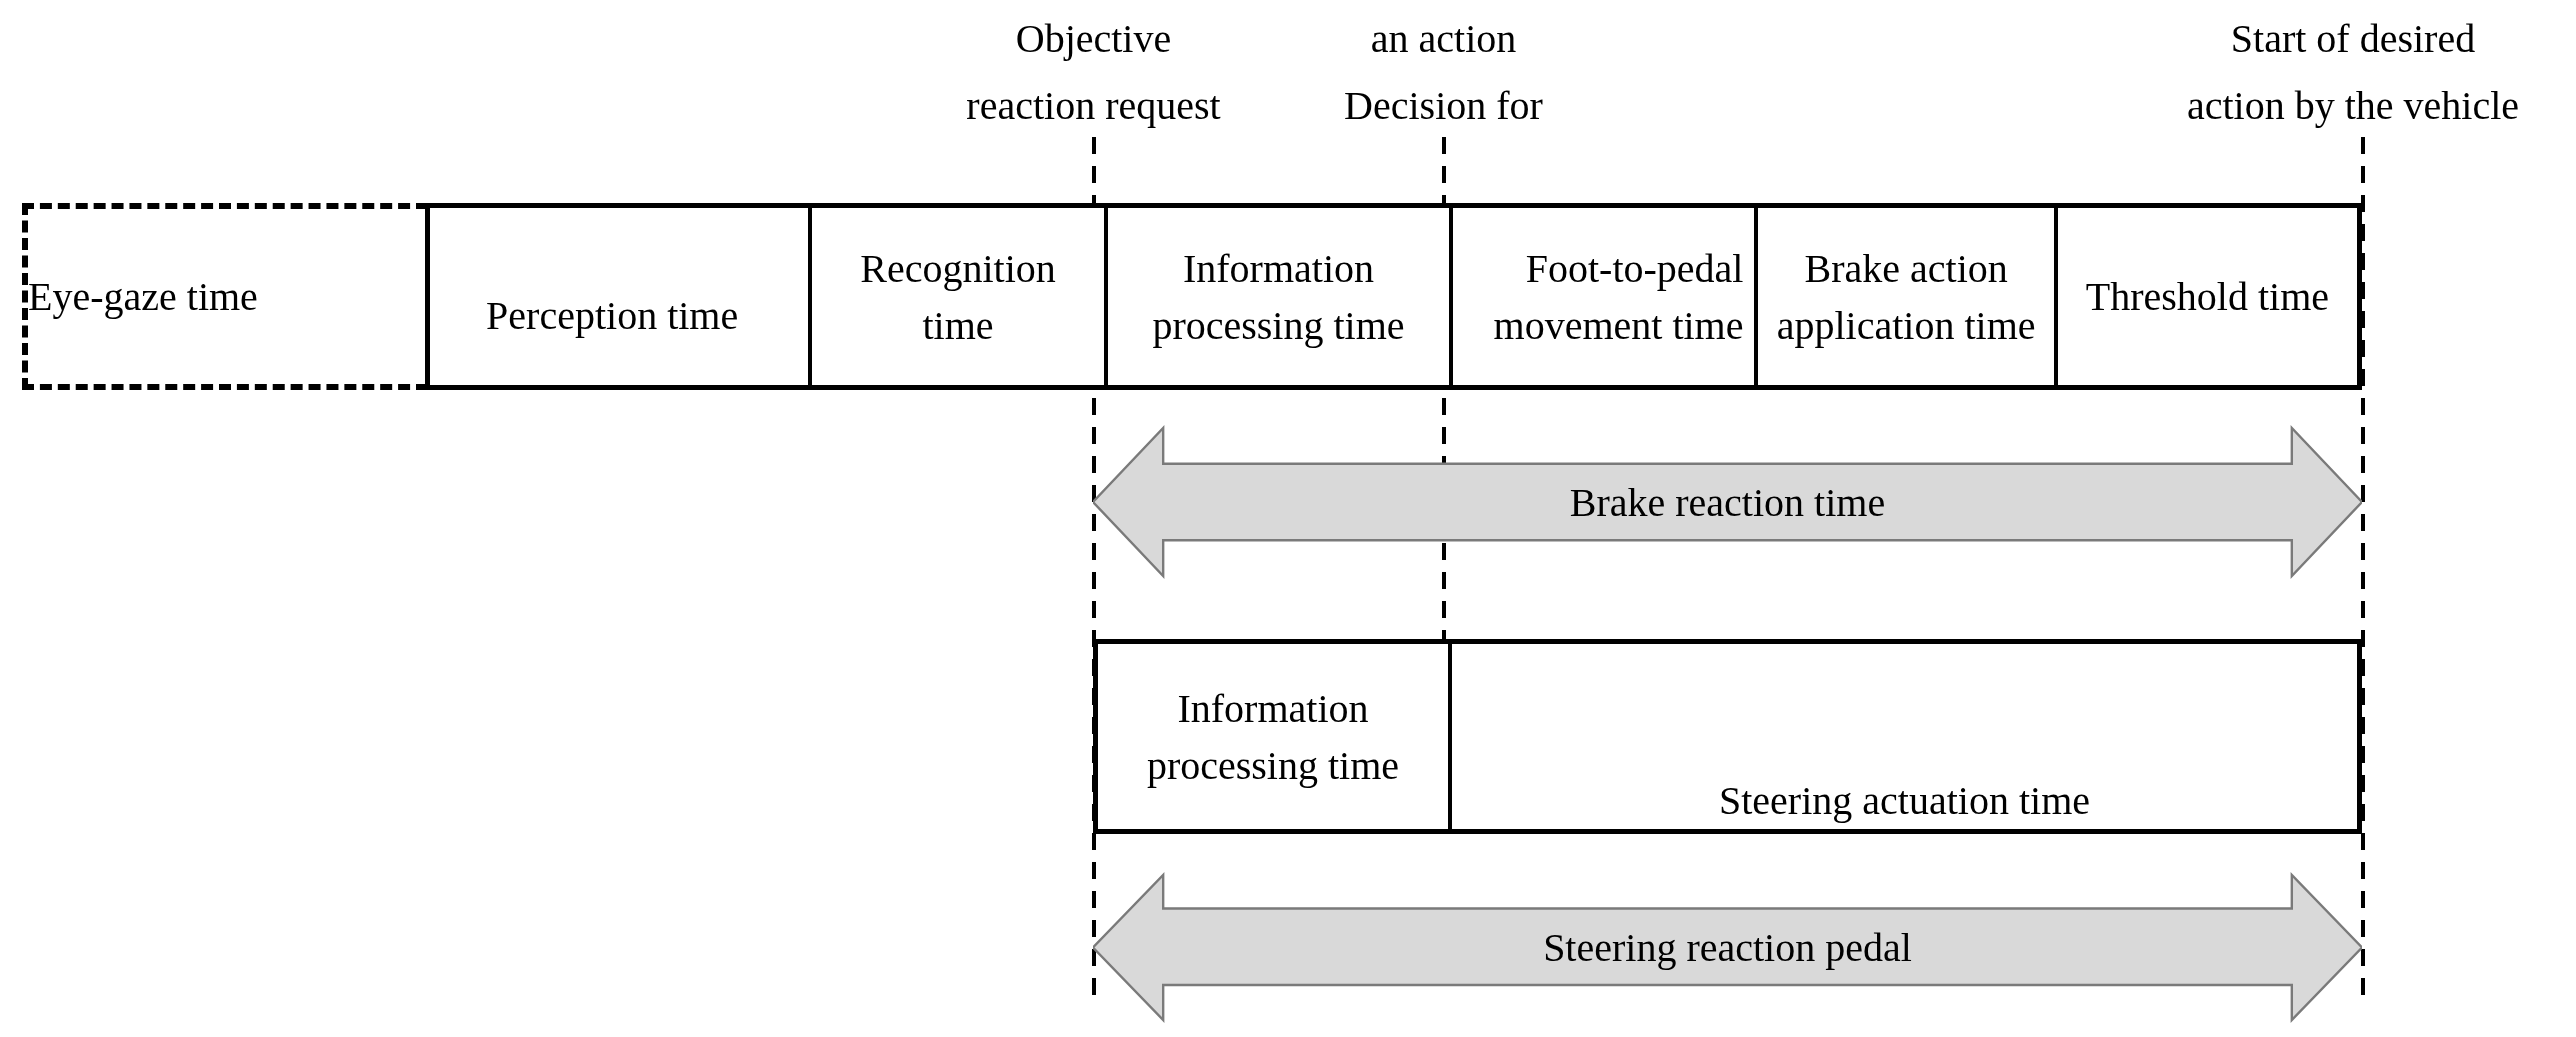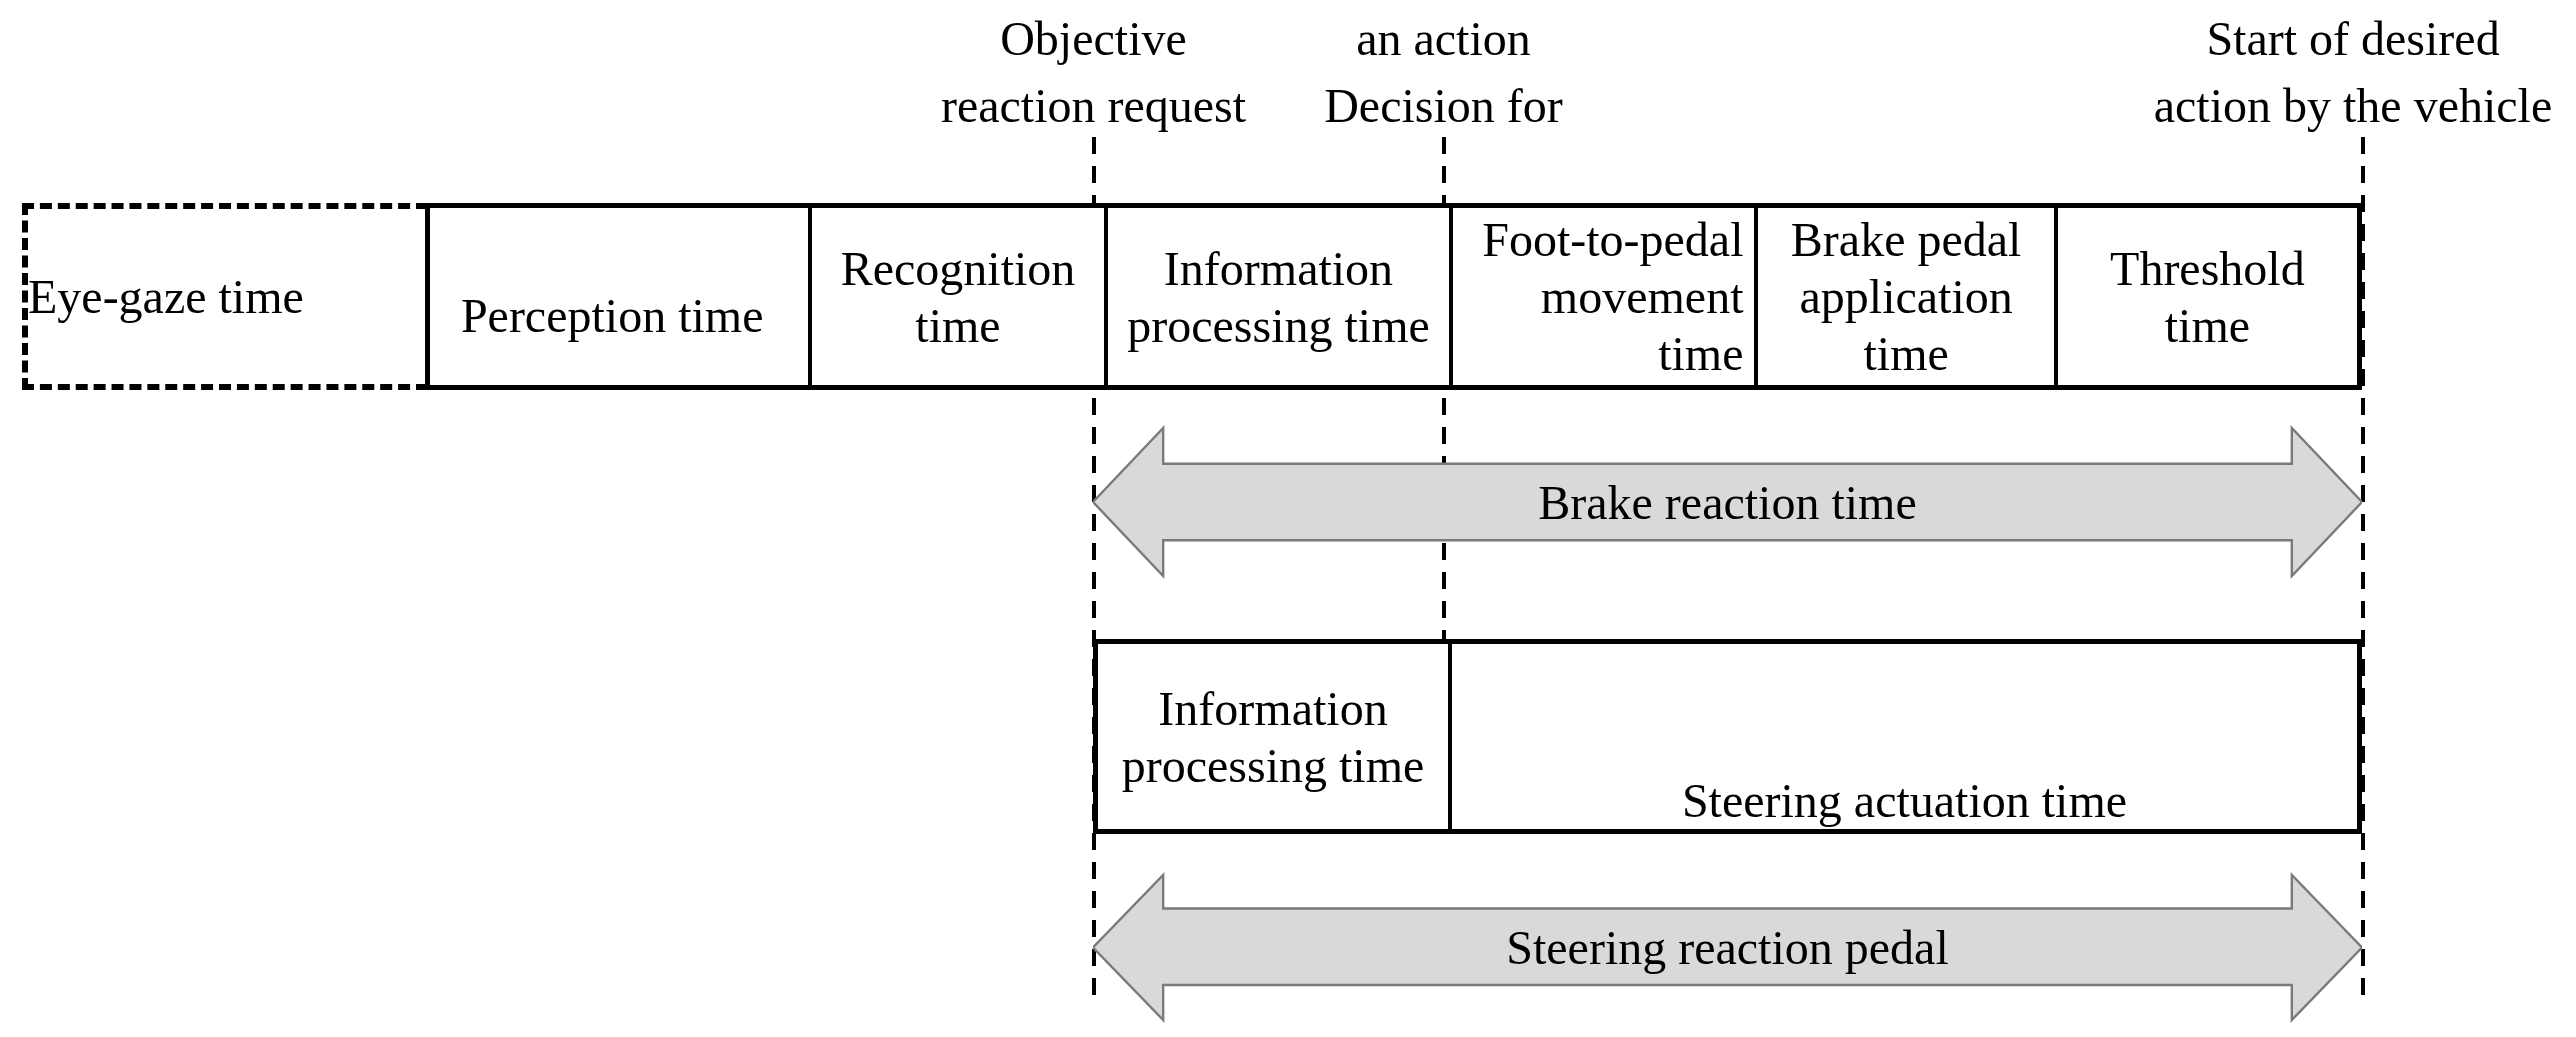--- a/index.html
+++ b/index.html
@@ -3,21 +3,21 @@
 <meta charset="utf-8">
 <style>
   html, body { margin: 0; padding: 0; background: #ffffff; }
   .canvas {
     position: relative;
     width: 2576px;
     height: 1038px;
     background: #ffffff;
     overflow: hidden;
     font-family: "Liberation Serif", "DejaVu Serif", serif;
-    font-size: 48px;
+    font-size: 40px;
     color: #000000;
   }
 
   
   .marker-label {
     position: absolute;
     top: 4.8px;
     text-align: center;
     line-height: 67px;
     z-index: 5;
@@ -135,21 +135,21 @@
     <div class="box-cell w-recognition">
       <span>Recognition time</span>
     </div>
     <div class="box-cell w-info">
       <span>Information processing time</span>
     </div>
     <div class="box-cell w-foot">
       <span>Foot-to-pedal movement time</span>
     </div>
     <div class="box-cell w-brakepedal">
-      <span>Brake pedal application time</span>
+      <span>Brake action application time</span>
     </div>
     <div class="box-cell w-threshold">
       <span>Threshold time</span>
     </div>
   </div>
 
   <div class="arrow-wrap arrow-brake">
     <svg viewBox="0 0 1591 196" preserveAspectRatio="none">
       <polygon points="0,98 88,5 88,50 1503,50 1503,5 1591,98 1503,191 1503,146 88,146 88,191" fill="#d9d9d9"></polygon>
     </svg>

